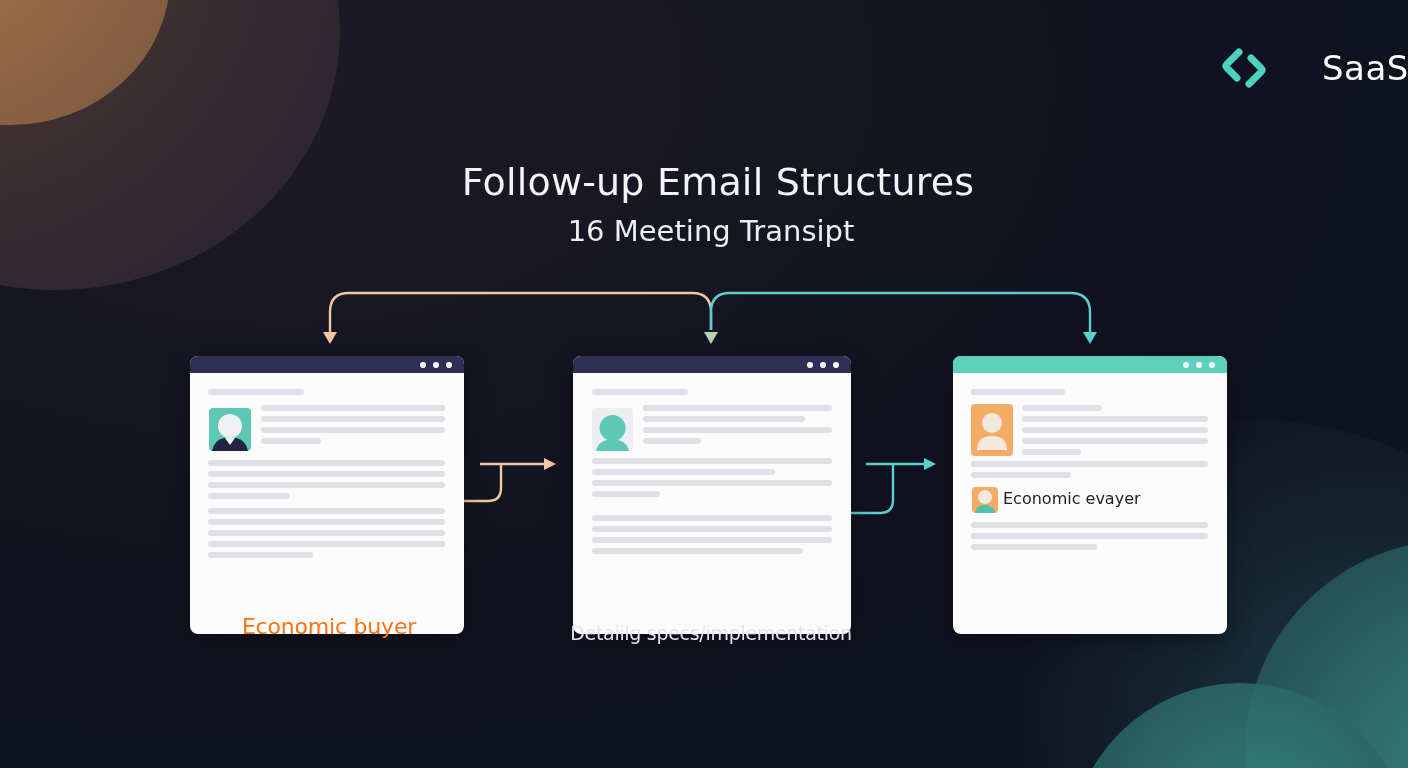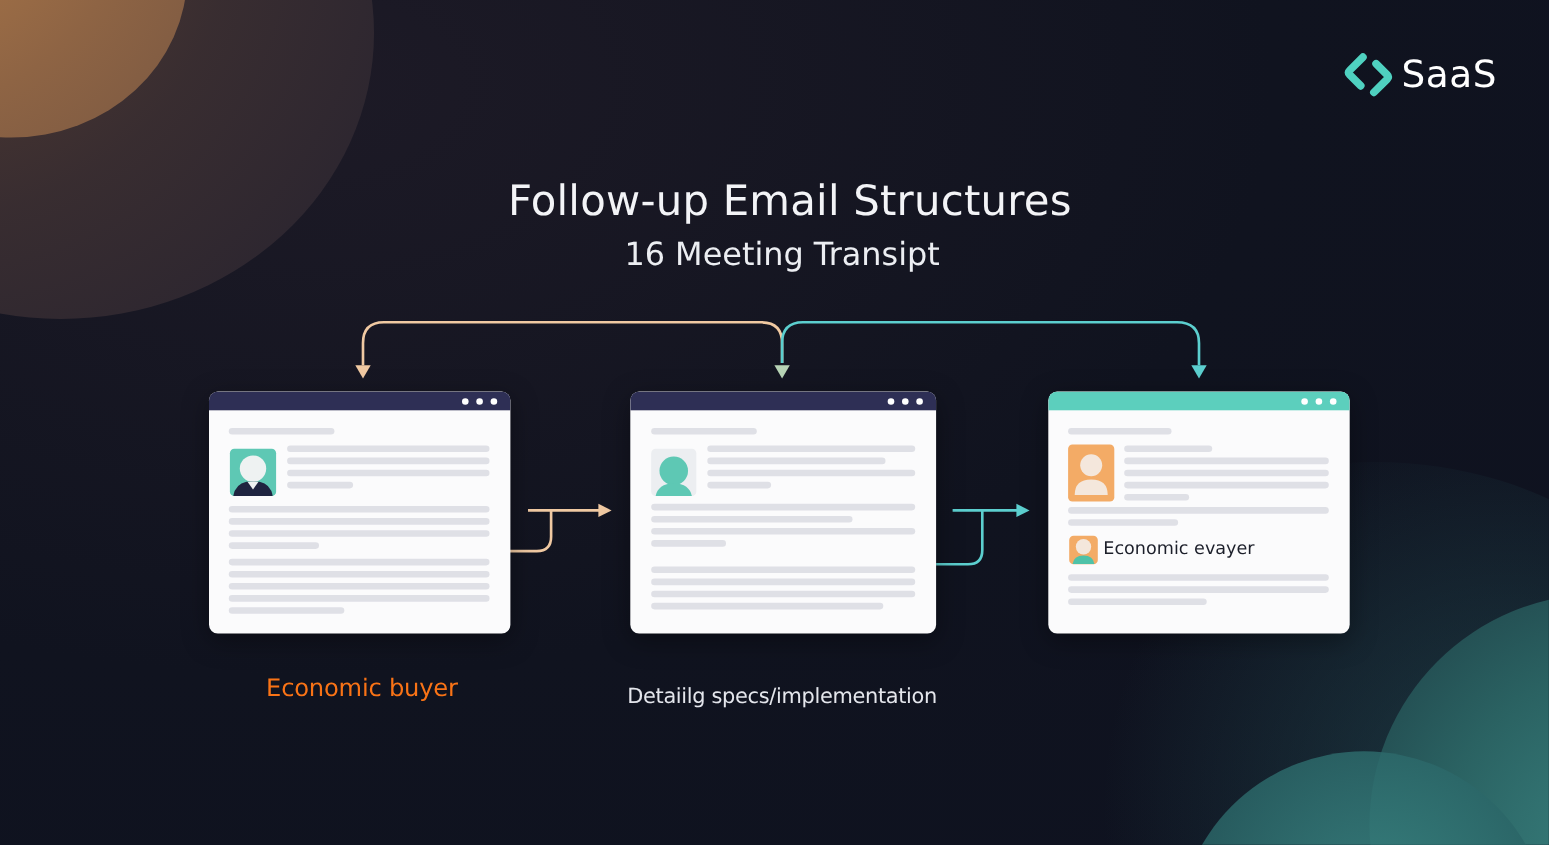--- a/index.html
+++ b/index.html
@@ -41,40 +41,40 @@
     }
 
     
     .logo {
       position: absolute; left: 1222px; top: 46px;
       display: flex; align-items: center; gap: 8px;
     }
     .logo-mark { width: 44px; height: 44px; }
     .logo-text {
       font-family: "DejaVu Sans", sans-serif;
-      font-size: 34px; font-weight: 500; color: #ffffff; letter-spacing: 0.5px;
+      font-size: 34px; font-weight: 500; color: #ffffff; letter-spacing: 0.5px; margin-left: 48px;
     }
 
     
     .title {
       position: absolute; left: 0; width: 1436px; top: 160px;
       text-align: center; font-size: 38px; font-weight: 400; color: #f3f4f7;
       letter-spacing: 0.2px;
     }
     .subtitle {
       position: absolute; left: 0; width: 1422px; top: 214px;
       text-align: center; font-size: 29px; font-weight: 400; color: #eceef2;
     }
 
     
     .connectors { position: absolute; left: 0; top: 0; width: 1408px; height: 768px; pointer-events: none; }
 
     
     .card {
-      position: absolute; width: 274px; height: 220px;
+      position: absolute; width: 274px; height: 278px;
       background: #fbfbfc; border-radius: 8px; overflow: hidden;
       box-shadow: 0 6px 24px rgba(0,0,0,0.35);
     }
     .card-bar {
       height: 17px; width: 100%;
       display: flex; justify-content: flex-end; align-items: center;
       padding-right: 12px; gap: 7px;
     }
     .dot { width: 6px; height: 6px; border-radius: 50%; background: #ffffff; }
     .line { position: absolute; height: 6px; border-radius: 3px; background: #dfe0e6; }

